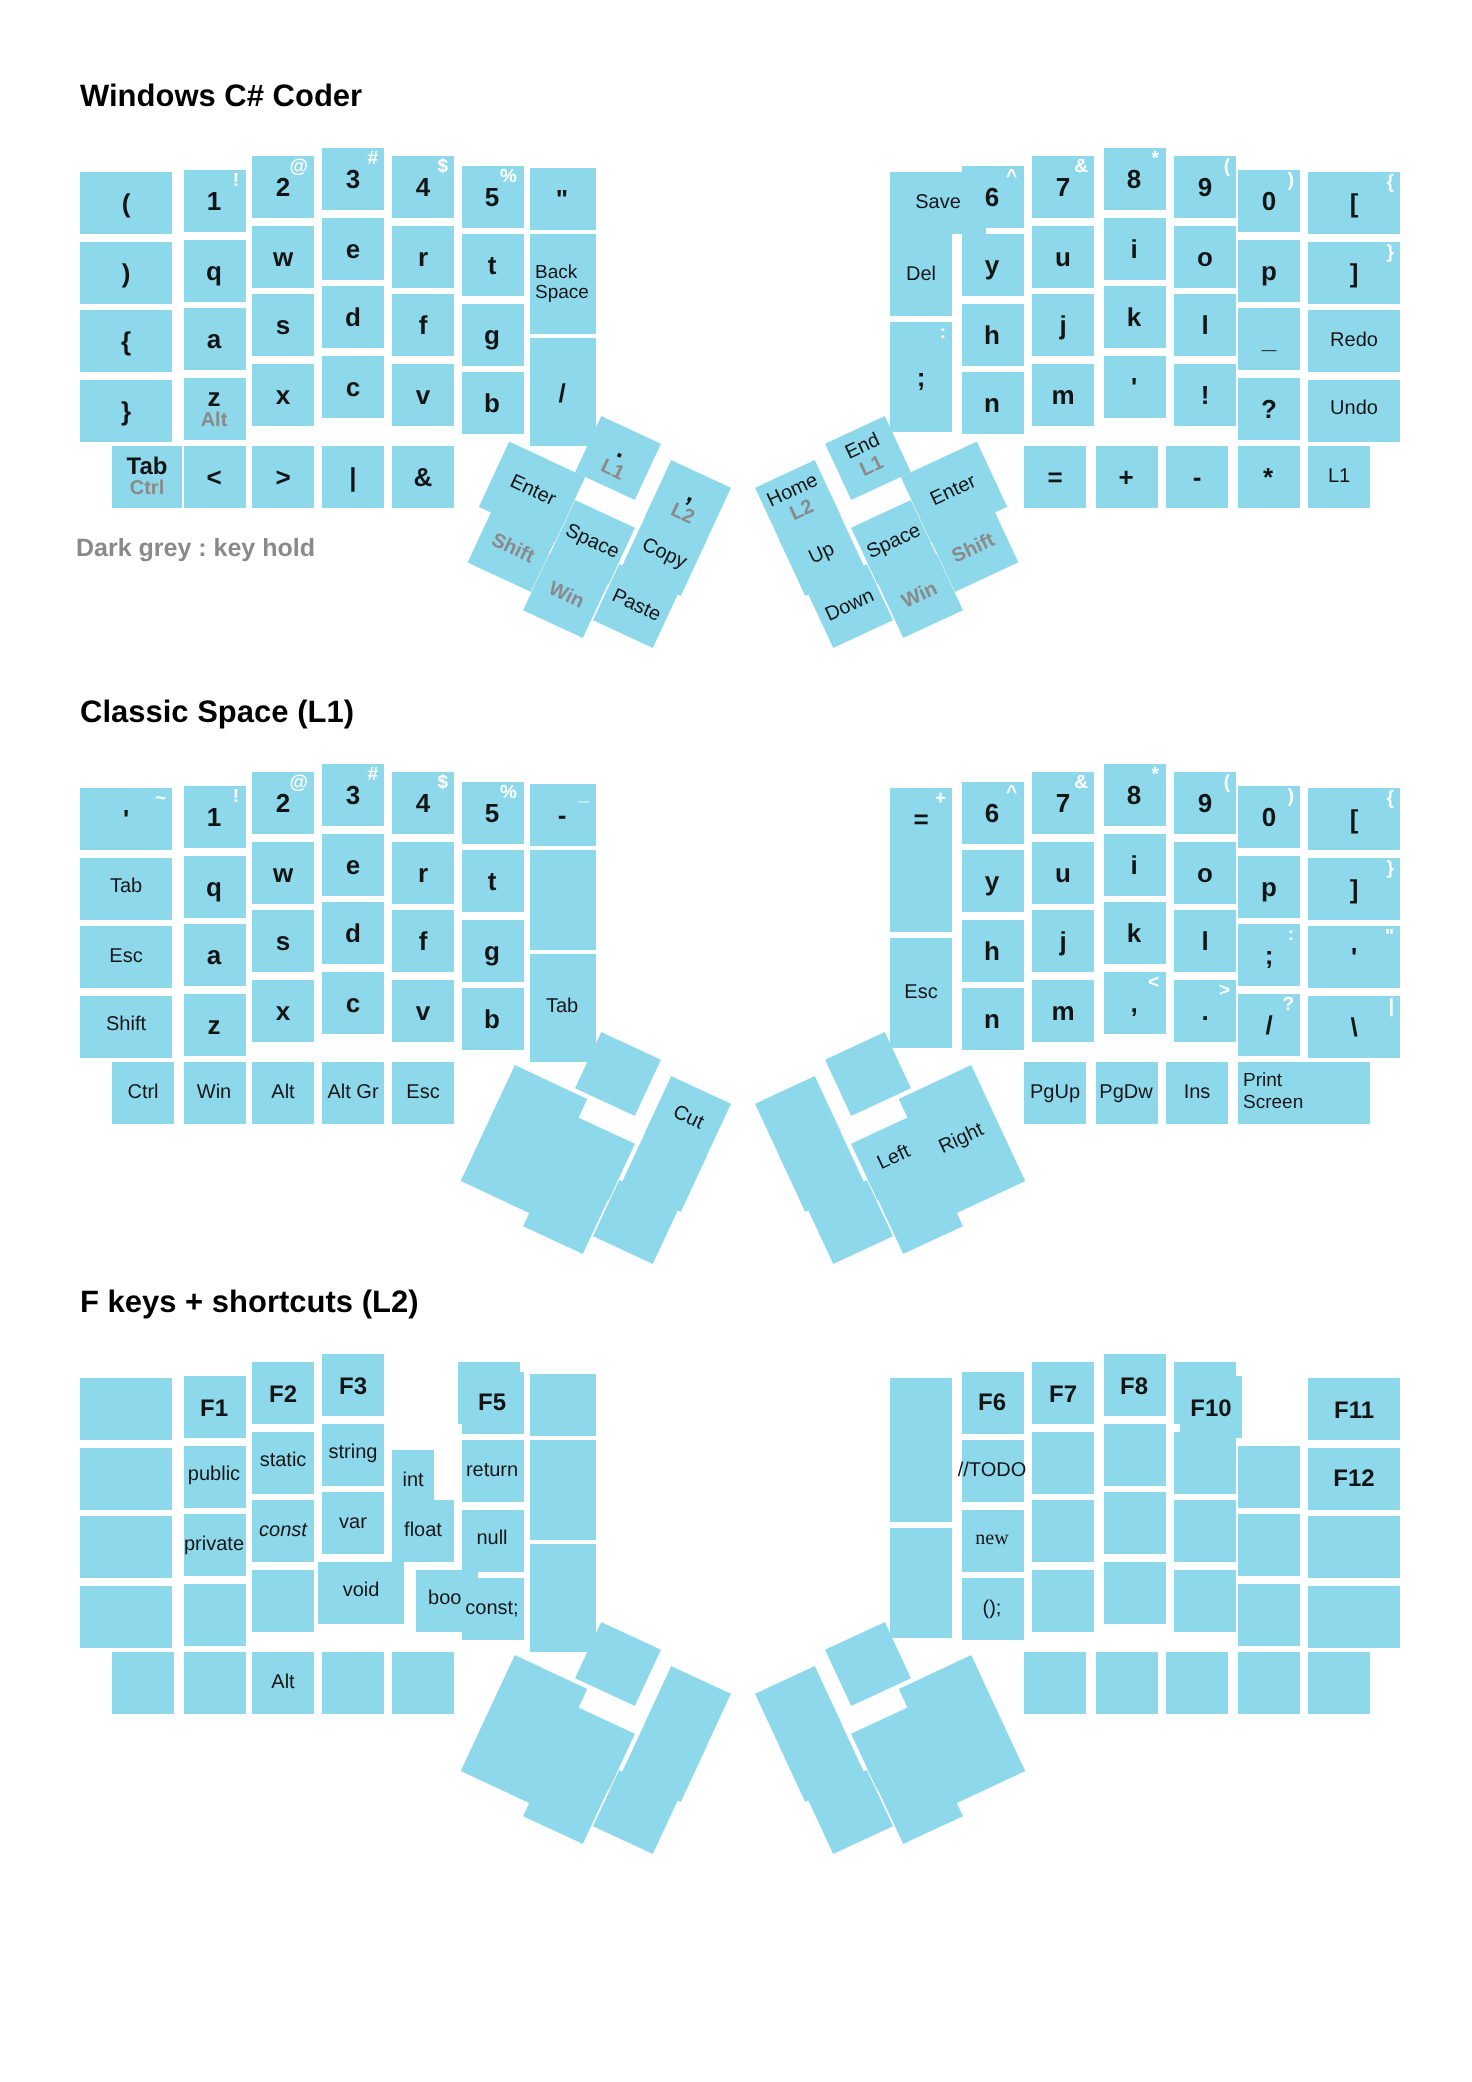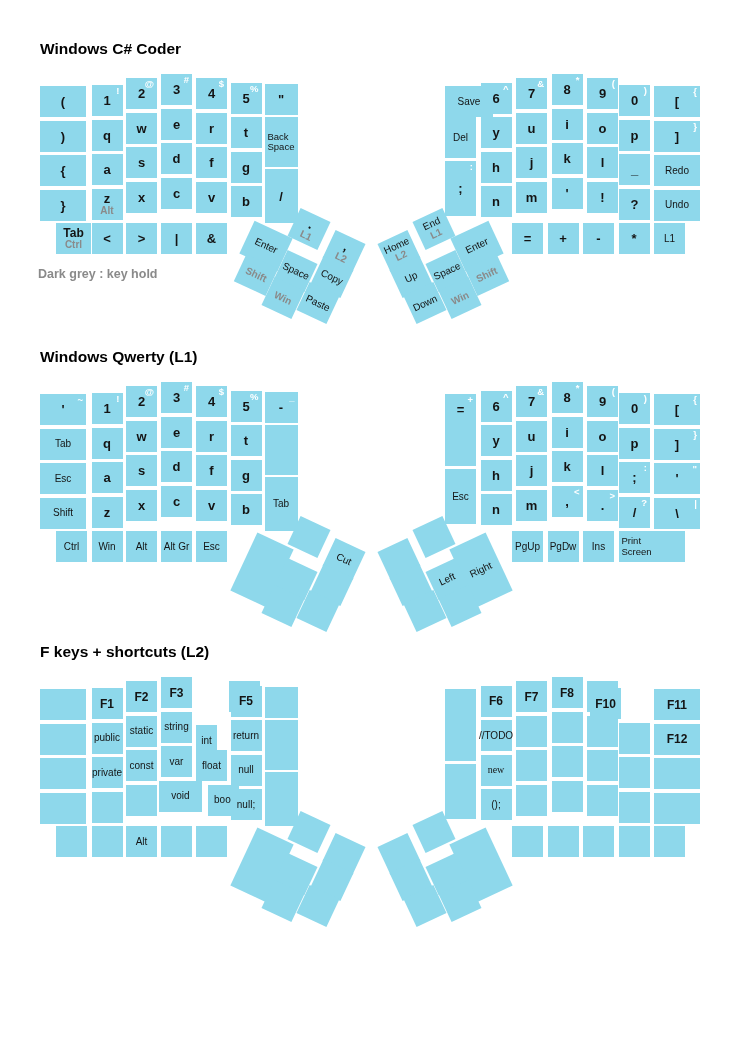--- a/index.html
+++ b/index.html
@@ -17,21 +17,21 @@
   .key .m.g{color:var(--hold,#8a8a8a);font-weight:bold;}
   .key .sh{position:absolute;top:0px;right:3px;color:#fff;font-weight:bold;font-size:9.5px;line-height:1.2;}
   .key .hd{color:var(--hold,#8a8a8a);font-weight:bold;font-size:10px;line-height:1;margin-top:1px;white-space:nowrap;}
 </style>
 </head>
 <body>
 
 <div id="canvas">
   <div class="kb-title" style="top:40px">Windows C# Coder</div>
   <div class="note" style="top:267px">Dark grey : key hold</div>
-  <div class="kb-title" style="top:348px">Windows Qwerty (L1)</div>
+  <div class="kb-title" style="top:348px">Classic Space (L1)</div>
   <div class="kb-title" style="top:643px">F keys + shortcuts (L2)</div>
 <div class="key" style="left: 40px; top: 86px; width: 46px; height: 31px;">
       <div class="m">(</div>
     </div>
     <div class="key" style="left: 91.5px; top: 85px; width: 31px; height: 31px;">
       <span class="sh">!</span>
       <div class="m">1</div>
     </div>
     <div class="key" style="left: 126px; top: 78px; width: 31px; height: 31px;">
       <span class="sh">@</span>
@@ -543,21 +543,21 @@
       <div class="m sm">int</div>
     </div>
     <div class="key" style="left: 230.5px; top: 720px; width: 31px; height: 31px;">
       <div class="m sm">return</div>
     </div>
     <div class="key" style="left: 264.5px; top: 720px; width: 33px; height: 50px;"></div>
     <div class="key" style="left: 40px; top: 758px; width: 46px; height: 31px;"></div>
     <div class="key" style="left: 91.5px; top: 757px; width: 31px; height: 31px;">
       <div class="m sm">private</div>
     </div>
-    <div class="key" style="left: 126px; top: 750px; width: 31px; height: 31px;">
+    <div class="key" style="left: 126px; top: 750px; width: 31px; height: 31px; font-style: italic;">
       <div class="m sm">const</div>
     </div>
     <div class="key" style="left: 161px; top: 746px; width: 31px; height: 31px;">
       <div class="m sm">var</div>
     </div>
     <div class="key" style="left: 196px; top: 750px; width: 31px; height: 31px;">
       <div class="m sm">float</div>
     </div>
     <div class="key" style="left: 230.5px; top: 754.5px; width: 31px; height: 31px;">
       <div class="m sm">null</div>
@@ -565,21 +565,21 @@
     <div class="key" style="left: 40px; top: 792.5px; width: 46px; height: 31px;"></div>
     <div class="key" style="left: 91.5px; top: 791.5px; width: 31px; height: 31px;"></div>
     <div class="key" style="left: 126px; top: 784.5px; width: 31px; height: 31px;"></div>
     <div class="key" style="left: 159px; top: 780.5px; width: 43px; height: 31px;">
       <div class="m sm">void</div>
     </div>
     <div class="key" style="left: 196px; top: 784.5px; width: 31px; height: 31px; margin-left: 12px;">
       <div class="m sm">bool</div>
     </div>
     <div class="key" style="left: 230.5px; top: 789px; width: 31px; height: 31px;">
-      <div class="m sm">null;</div>
+      <div class="m sm">const;</div>
     </div>
     <div class="key" style="left: 264.5px; top: 772px; width: 33px; height: 54px;"></div>
     <div class="key" style="left: 56px; top: 826px; width: 31px; height: 31px;"></div>
     <div class="key" style="left: 91.5px; top: 826px; width: 31px; height: 31px;"></div>
     <div class="key" style="left: 126px; top: 826px; width: 31px; height: 31px;">
       <div class="m sm">Alt</div>
     </div>
     <div class="key" style="left: 161px; top: 826px; width: 31px; height: 31px;"></div>
     <div class="key" style="left: 196px; top: 826px; width: 31px; height: 31px;"></div>
     <div class="key" style="left: 445px; top: 689px; width: 31px; height: 31px;"></div>

